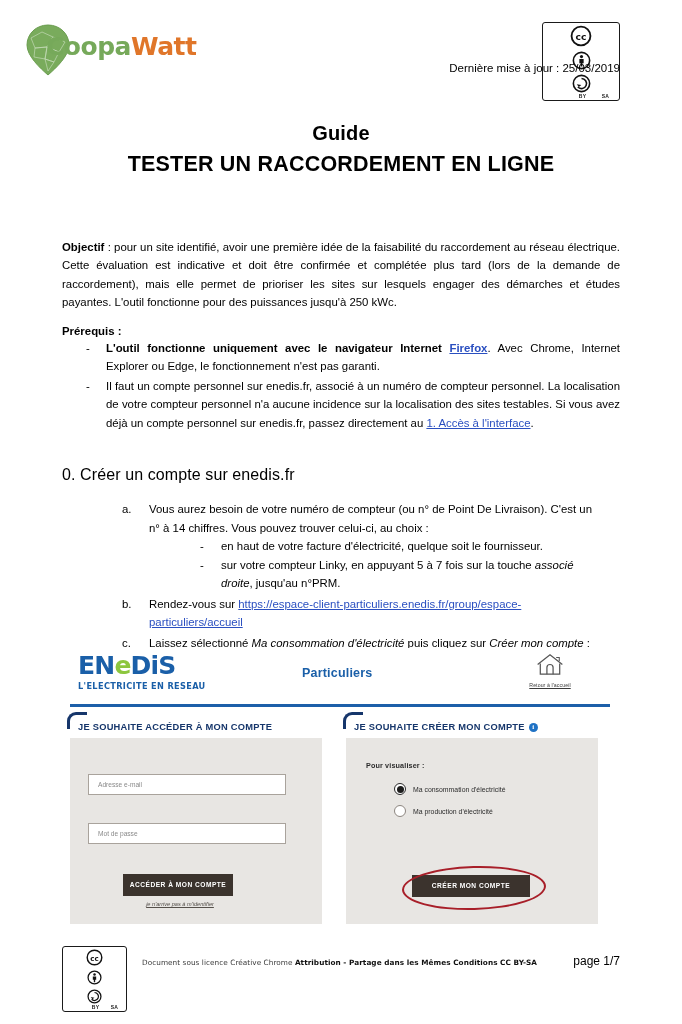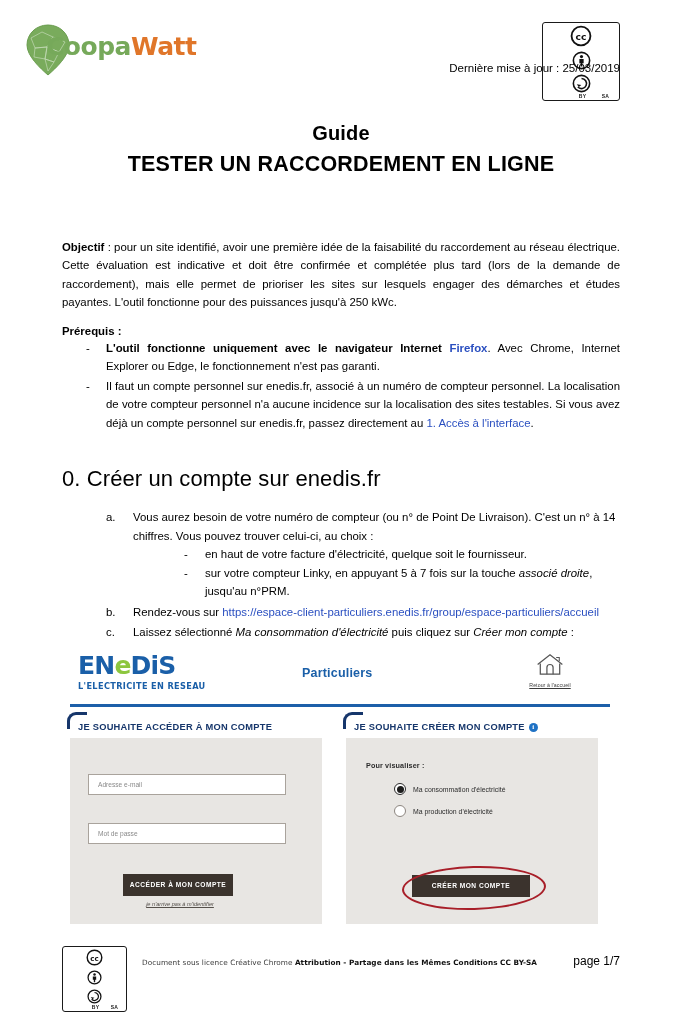--- a/index.html
+++ b/index.html
@@ -131,20 +131,21 @@
   p.para {
     margin: 0 0 11px 0;
     font-size: 11.4px;
     line-height: 1.62;
     text-align: justify;
   }
   .b { font-weight: bold; }
   .i { font-style: italic; }
   a.link, .link {
     color: #2a4fc0;
+    text-decoration: underline;
   }
 
   .prereq-title {
     font-size: 11.4px;
     font-weight: bold;
     margin: 13px 0 2px 0;
   }
   ul.dash-list {
     list-style: none;
     margin: 0;
@@ -160,28 +161,28 @@
   }
   ul.dash-list > li::before {
     content: "-";
     position: absolute;
     left: 2px;
     top: 0;
   }
 
   
   h2.section-heading {
-    font-size: 22px;
+    font-size: 16px;
     font-weight: normal;
     margin: 34px 0 16px 0;
     letter-spacing: 0.1px;
   }
   ol.alpha-list {
     list-style: none;
-    margin: 0;
+    margin: 16px;
     padding: 0 0 0 44px;
     counter-reset: alpha;
   }
   ol.alpha-list > li {
     position: relative;
     font-size: 11.4px;
     line-height: 1.62;
     padding-left: 27px;
     margin-bottom: 2px;
     counter-increment: alpha;

